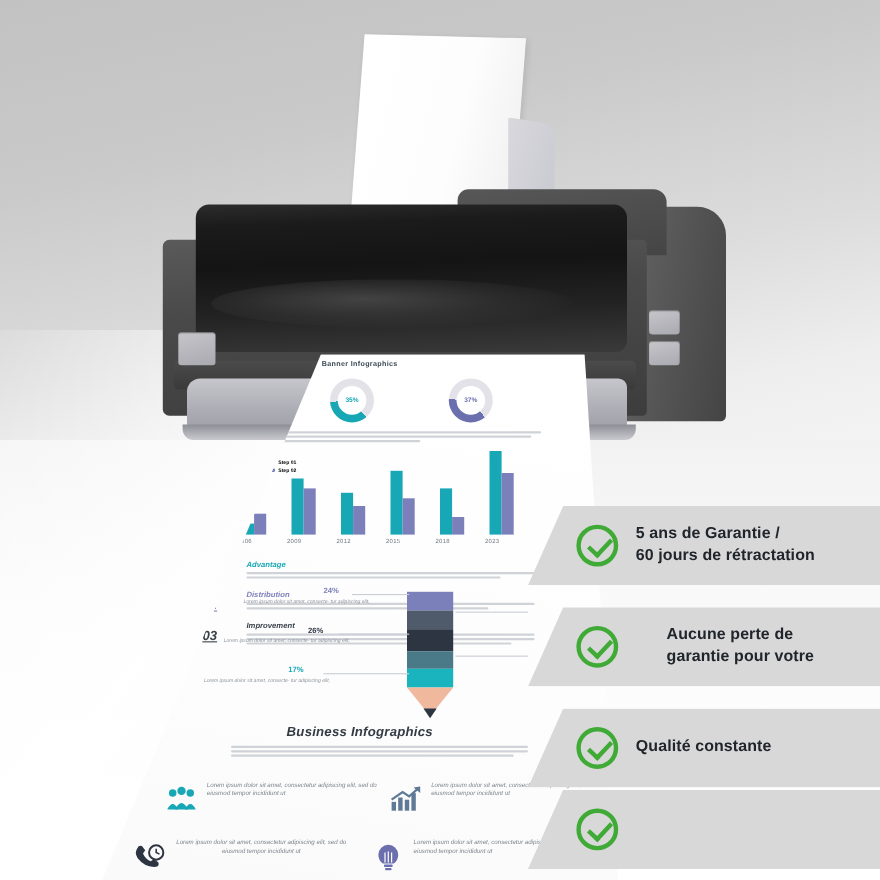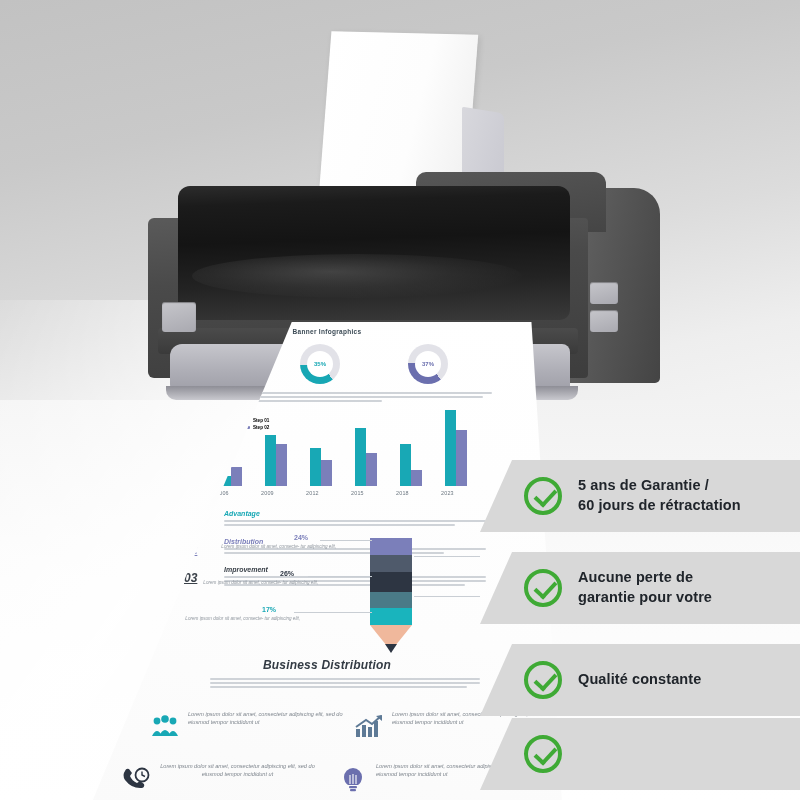--- a/index.html
+++ b/index.html
@@ -201,21 +201,21 @@
     content:""; position:absolute; left:7px; top:8px;
     width:17px; height:9px;
     border-left:4.5px solid #3faa35; border-bottom:4.5px solid #3faa35;
     transform:rotate(-47deg);
   }
   .feature .ftxt {
     margin-left:16px; font-size:14.5px; font-weight:bold; color:#20252b;
     line-height:1.35; letter-spacing:.1px; white-space:pre-line;
   }
   .f1 { top:20px; }
-  .f2 { top:112px; }
+  .f2 { top:112px;gap:28px; }
   .f3 { top:204px;text-align:center; }
   .f4 { top:278px; }
 
   
   .banner {
     position:absolute; left:0; top:74px; width:448px; height:142px;
     background:#e8571c;
     padding:26px 0 0 42px;
   }
   .banner h1 {
@@ -373,21 +373,21 @@
         <div class="pct-lbl" style="left:110px;top:76px;color:#18a8b5">17%</div>
         <div class="pct-cap" style="left:22px;top:86px;width:126px;">Lorem ipsum dolor
 sit amet, consecte-
 tur adipiscing elit,</div>
         <div class="leader" style="left:142px;top:82px;width:78px;"></div>
 
         <div class="leader" style="left:262px;top:26px;width:66px;"></div>
         <div class="leader" style="left:262px;top:66px;width:66px;"></div>
       </div>
 
-      <div class="biz-title">Business Distribution</div>
+      <div class="biz-title">Business Infographics</div>
 
       <div class="biz-body">
         <div class="lorem-line" style="width:100%"></div>
         <div class="lorem-line" style="width:100%"></div>
         <div class="lorem-line" style="width:95%"></div>
       </div>
 
       <div class="icon-grid">
 
         <div class="icon-cell" style="left:0px;top:0px;">

